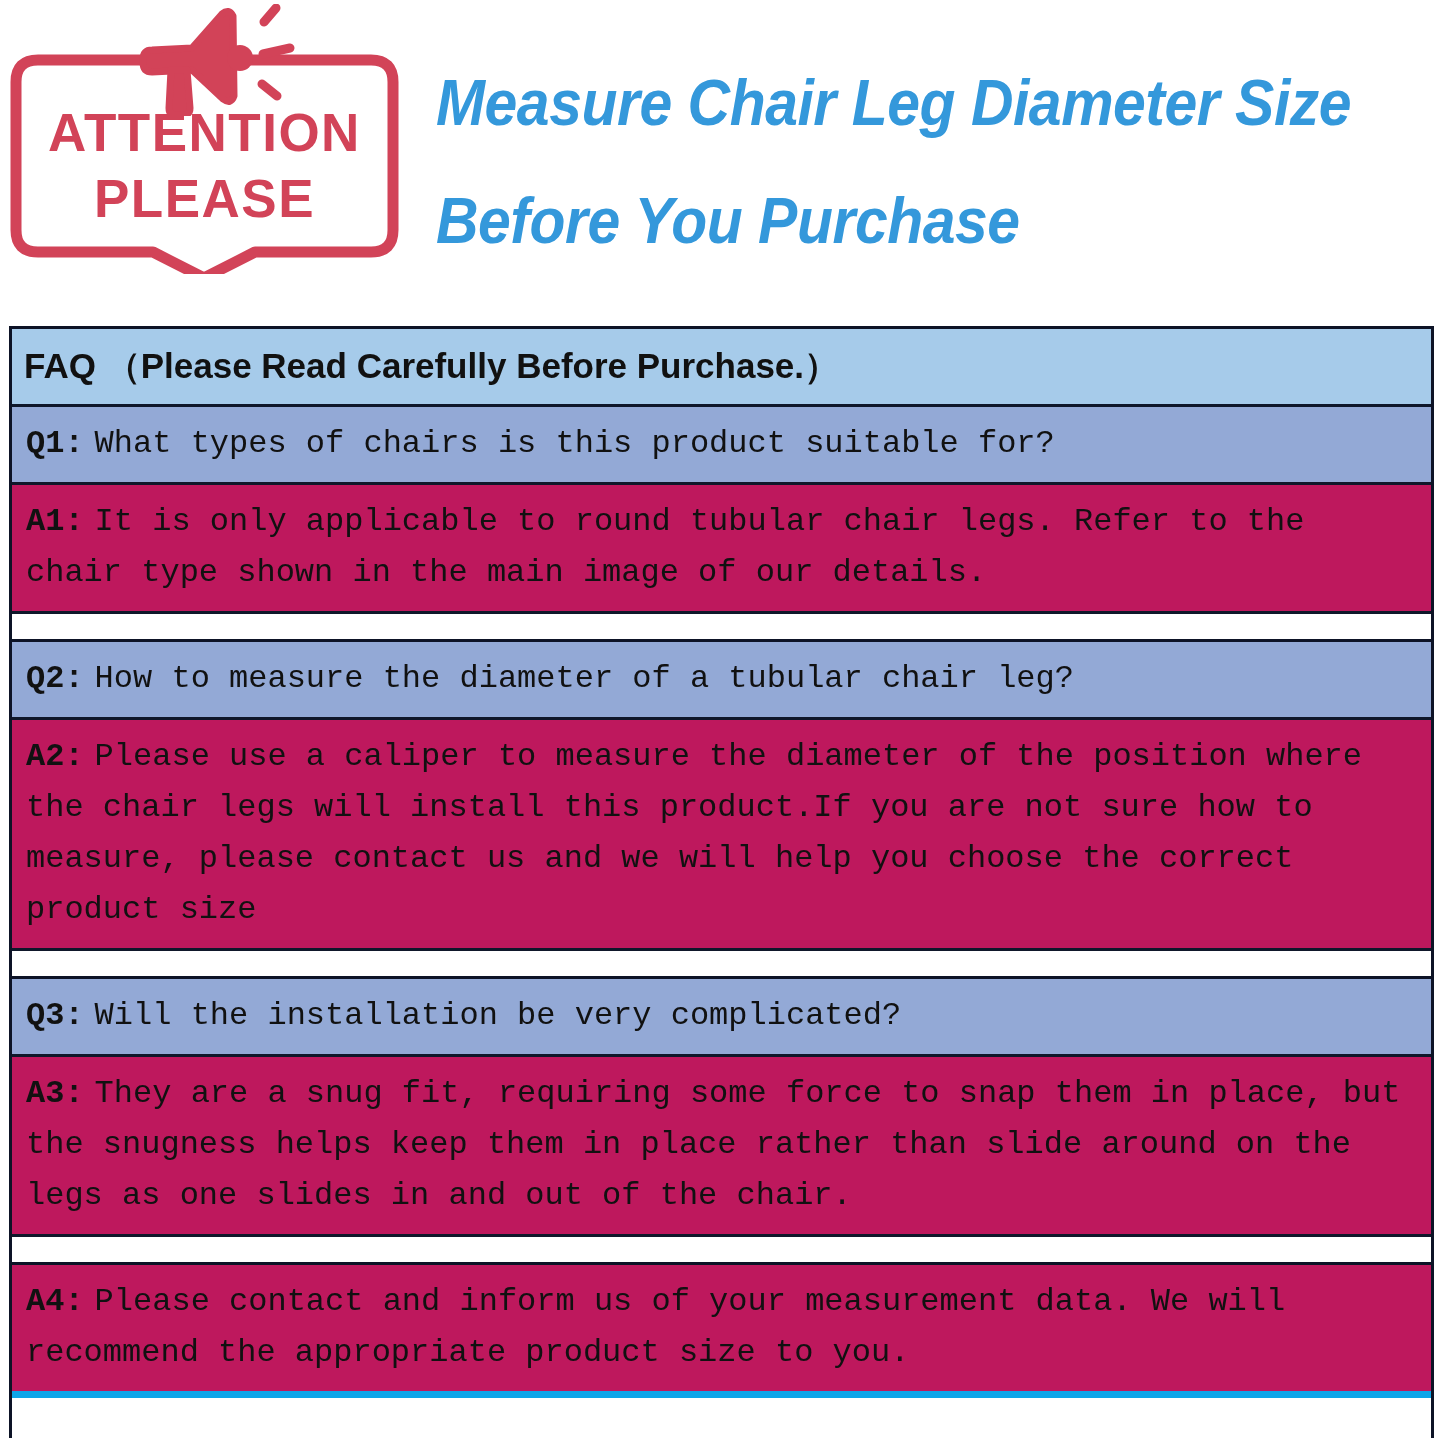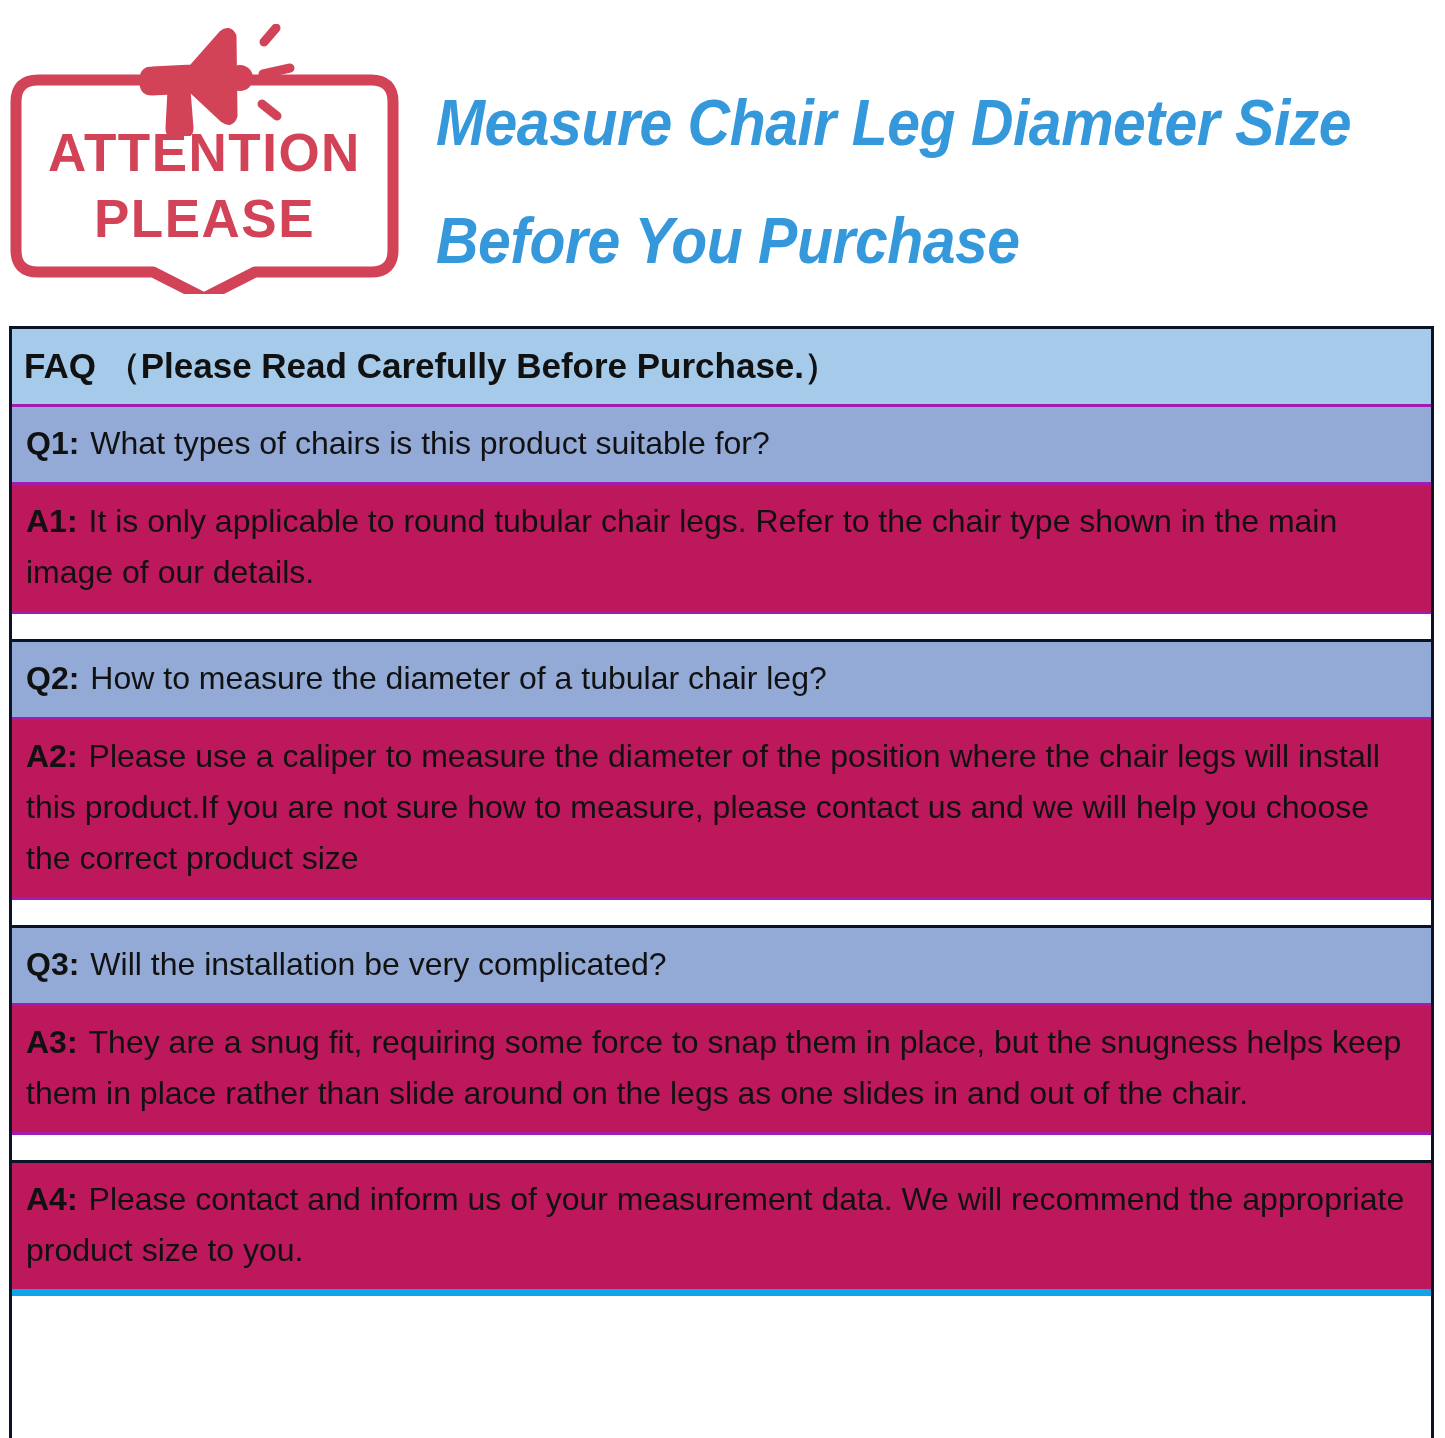--- a/index.html
+++ b/index.html
@@ -18,21 +18,20 @@
     height: 1438px;
     background: #ffffff;
   }
 
   
   .header {
     position: absolute;
     left: 0; top: 0;
     width: 1261px;
     height: 300px;
-    margin-top: 20px;
   }
 
   
   .badge {
     position: absolute;
     left: 8px;
     top: 52px;
     width: 393px;
     height: 222px;
   }
@@ -96,21 +95,21 @@
     height: 1112px;
     border: 3px solid #0d1326;
     border-bottom: none;
     background: #ffffff;
   }
 
   .row {
     position: relative;
     width: 100%;
     padding: 0 12px;
-    border-bottom: 3px solid #a21caf;
+    border-bottom: 3px solid #0f172a;
     display: flex;
     align-items: center;
   }
 
   .row.faq-head {
     background: #a6cbea;
     height: 78px;
     align-items: center;
   }
 
@@ -135,21 +134,21 @@
   .faq-head-text {
     font-family: "Liberation Sans", sans-serif;
     font-weight: bold;
     font-size: 35px;
     color: #111111;
     letter-spacing: 0px;
     white-space: nowrap;
   }
 
   .cell {
-    font-family: Liberation Sans, sans-serif;
+    font-family: Liberation Mono, monospace;
     font-size: 32px;
     line-height: 51px;
     color: #111111;
     padding: 11px 4px 13px 2px;
     width: 100%;
   }
 
   .cell .lbl {
     font-weight: bold;
   }

